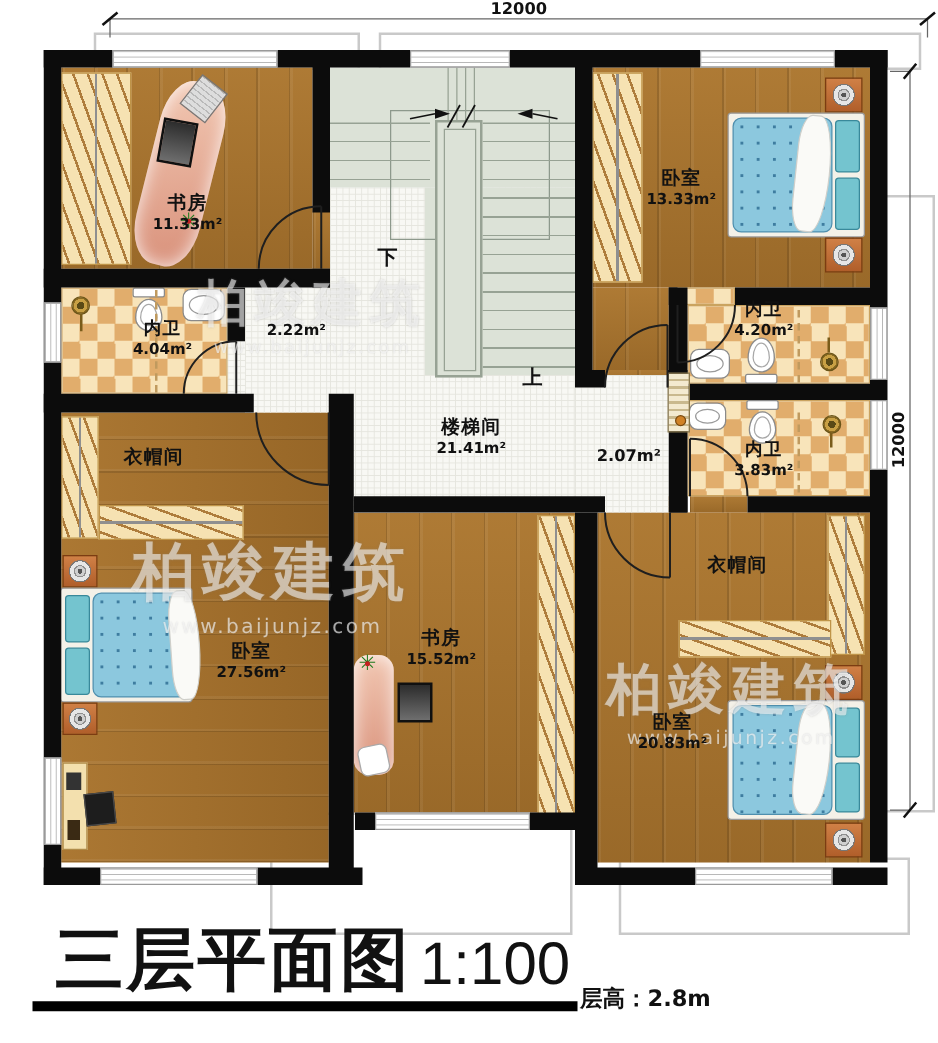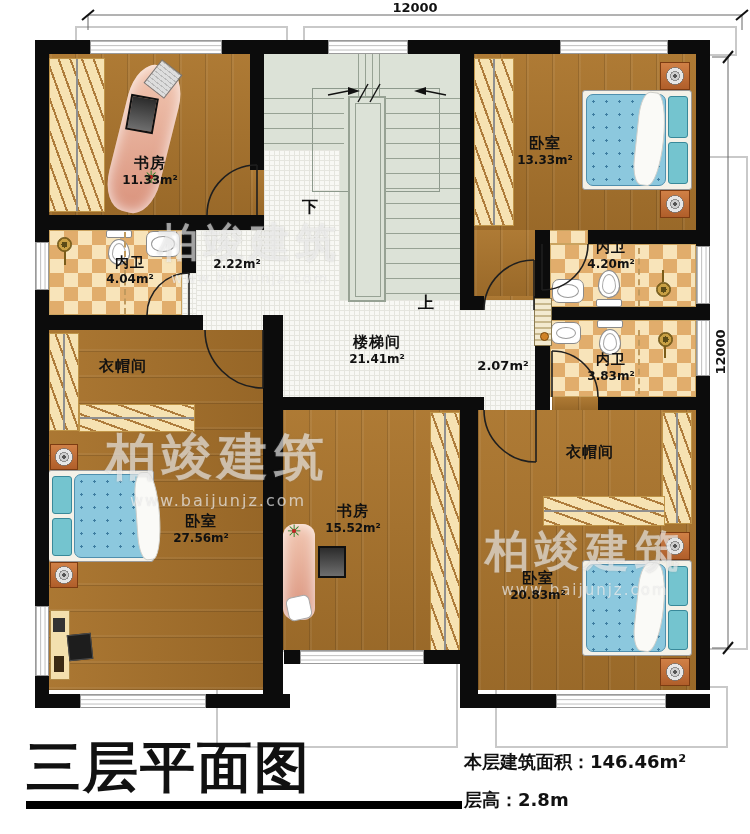--- a/index.html
+++ b/index.html
@@ -353,18 +353,18 @@
   <div class="lbl" style="left:538px;top:585px">
     <div class="nm">卧室</div>
     <div class="ar">20.83m²</div>
   </div>
   <div class="updown" style="left:310px;top:207px">下</div>
   <div class="updown" style="left:426px;top:303px">上</div>
 
   <div class="dimtxt" style="left:415px;top:0px;z-index:45">12000</div>
   <div class="dimtxtv" style="left:720px;top:352px;z-index:45">12000</div>
 
-  <div class="t-title" style="left:26px;top:740px;z-index:50">三层平面图</div>
+  <div class="t-title" style="left:44px;top:740px;z-index:50">三层平面图</div>
+  <div class="t-scale" style="left:336px;top:748px;z-index:50">1:100</div>
   <div class="t-bar" style="left:26px;top:801px;width:436px;height:8px;z-index:50"></div>
-  <div class="t-small" style="left:464px;top:752px;z-index:50">本层建筑面积：146.46m²</div>
   <div class="t-small" style="left:464px;top:790px;z-index:50">层高：2.8m</div>
 
 </div>
 
 </body></html>

